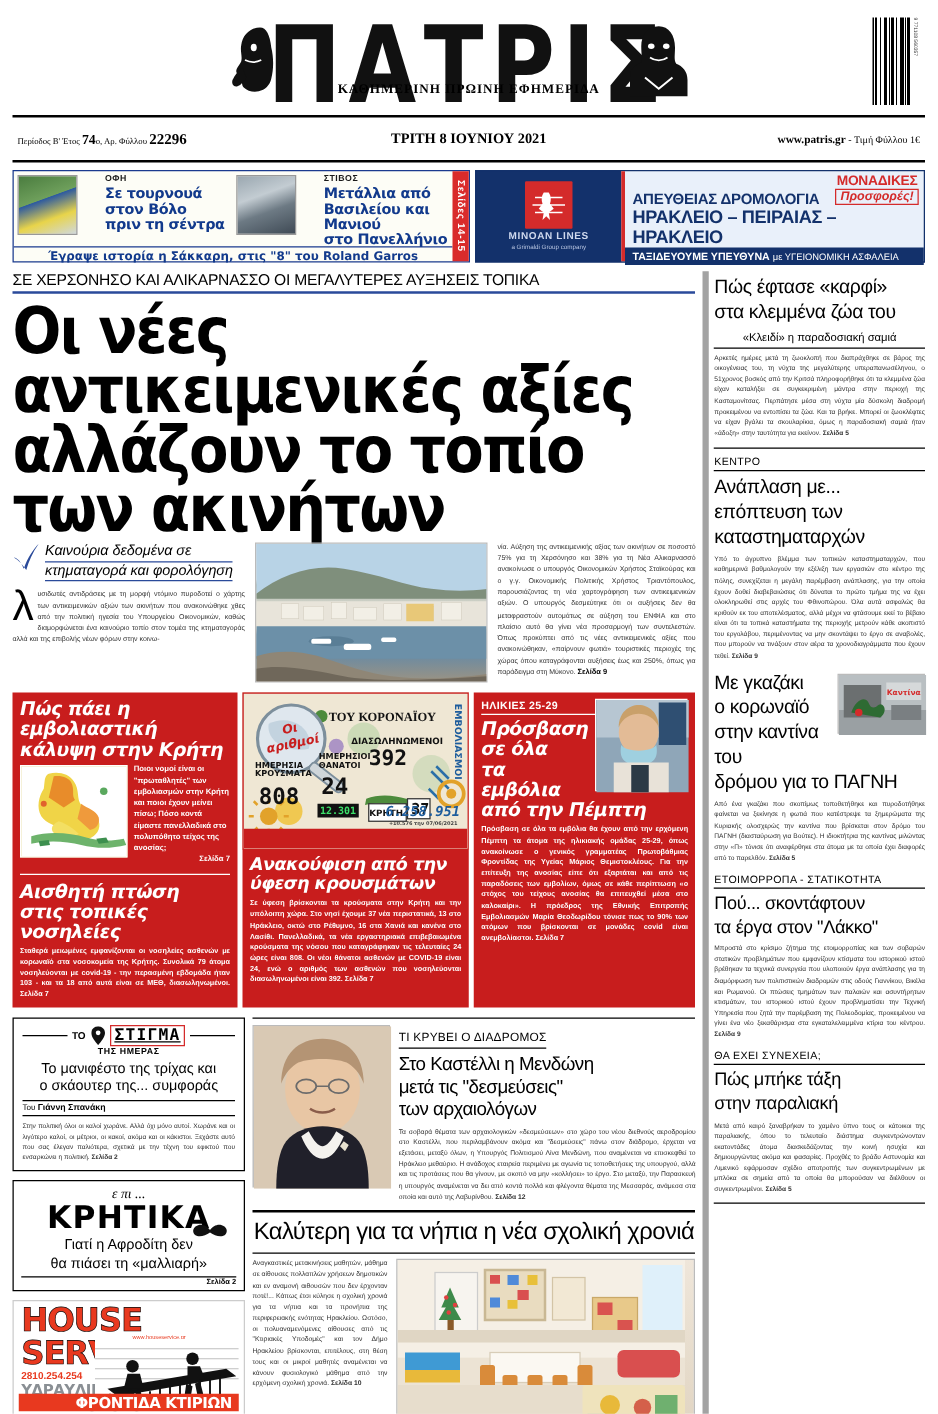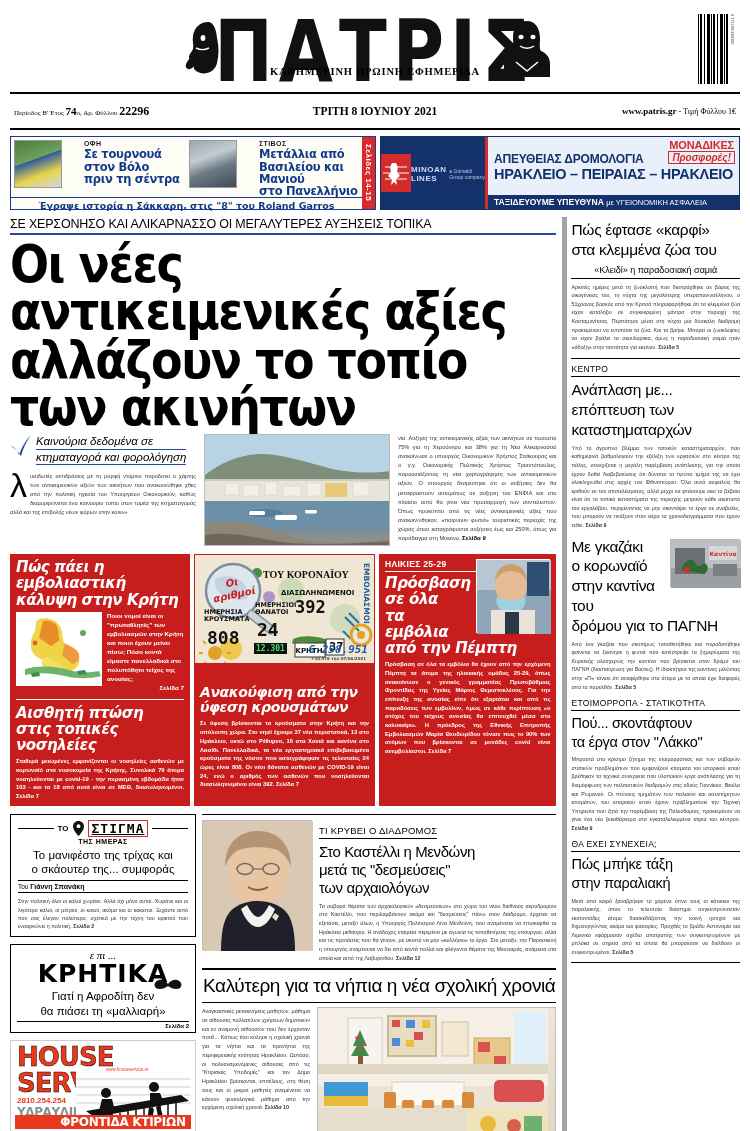--- a/index.html
+++ b/index.html
@@ -63,21 +63,21 @@
   .sp2 { background: linear-gradient(160deg,#9aa7b0 0%,#c3ccd2 35%,#6d7a84 60%,#3f4a55 100%); }
   .sport-txt { line-height: 1.06; }
   .sport-kicker { font-size: 7px; font-weight: bold; letter-spacing: .4px; color:#1a1a1a; margin-bottom:1px;}
   .sport-head { font-size: 11.5px; font-weight: bold; color: #123a8c; font-family:"DejaVu Sans",sans-serif; letter-spacing:-0.3px;}
   .sport-bottom { border-top: 1px solid #1a3a8f; font-size: 9.5px; font-weight: bold; color:#123a8c;
                   text-align:center; padding: 2px 0 1px; font-family:"DejaVu Sans",sans-serif;}
   .sport-pages { width: 13px; background: #d92b2b; color: #fff; writing-mode: vertical-rl;
                  font-size: 8px; font-weight: bold; display:flex; align-items:center; justify-content:center; letter-spacing:.5px;}
 
   .minoan { flex: 1; border: 1px solid #13316b; background: #13316b; display: flex; }
-  .minoan-logo { width: 104px; display:flex; align-items:center; justify-content:center; color:#fff; }
+  .minoan-logo { width: 116px; display:flex; flex-direction:column; align-items:center; justify-content:center; color:#fff; }
   .minoan-mark { width: 38px; height: 38px; background: #d42b2b; display:flex; align-items:center; justify-content:center; border-radius:1px;}
   .minoan-mark svg { width: 30px; height: 30px; }
   .minoan-name { font-size: 8px; font-weight:bold; letter-spacing:.5px; color:#cfd9ee; margin-top:1px;}
   .minoan-grim { font-size: 5px; color:#b9c6e2; margin-top:2px;}
   .minoan-body { flex:1; background:#e9f0fa; border-left:3px solid #d42b2b; display:flex; flex-direction:column; }
   .mn-row1 { flex:1; padding: 15px 6px 0; position:relative;}
   .mn-l1 { font-size: 12px; font-weight:bold; color:#13316b; letter-spacing:-.2px;}
   .mn-l2 { font-size: 14.5px; font-weight:bold; color:#13316b; letter-spacing:-.3px;}
   .mn-offer { position:absolute; right: 4px; top: 2px; text-align:center;}
   .mn-offer .o1 { font-size: 11px; font-weight:bold; color:#d42b2b; letter-spacing:-.2px;}

